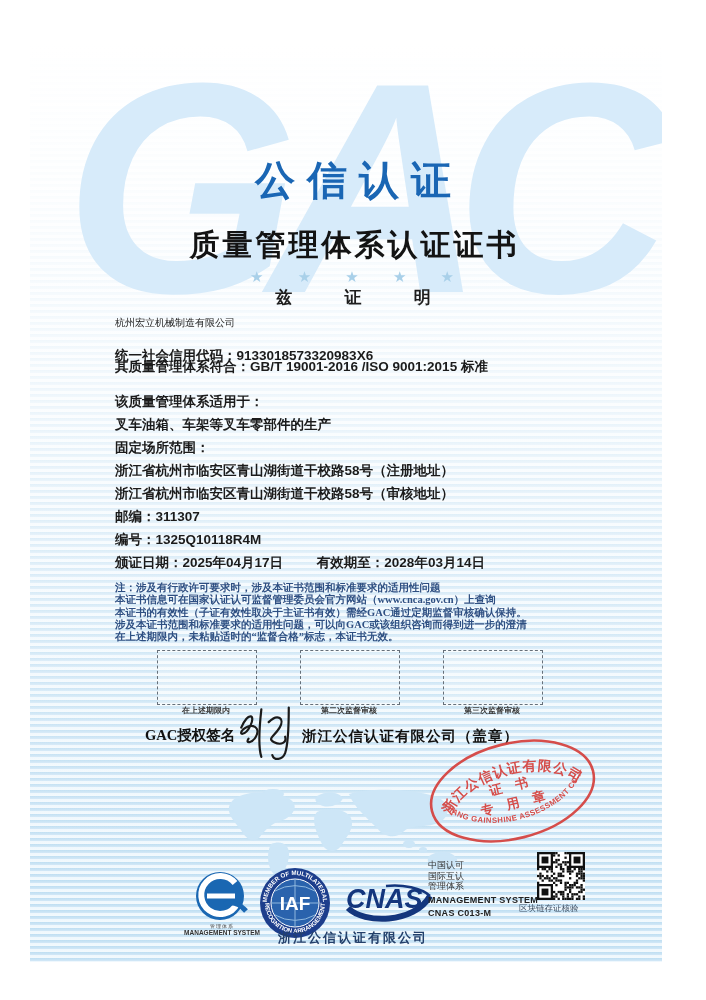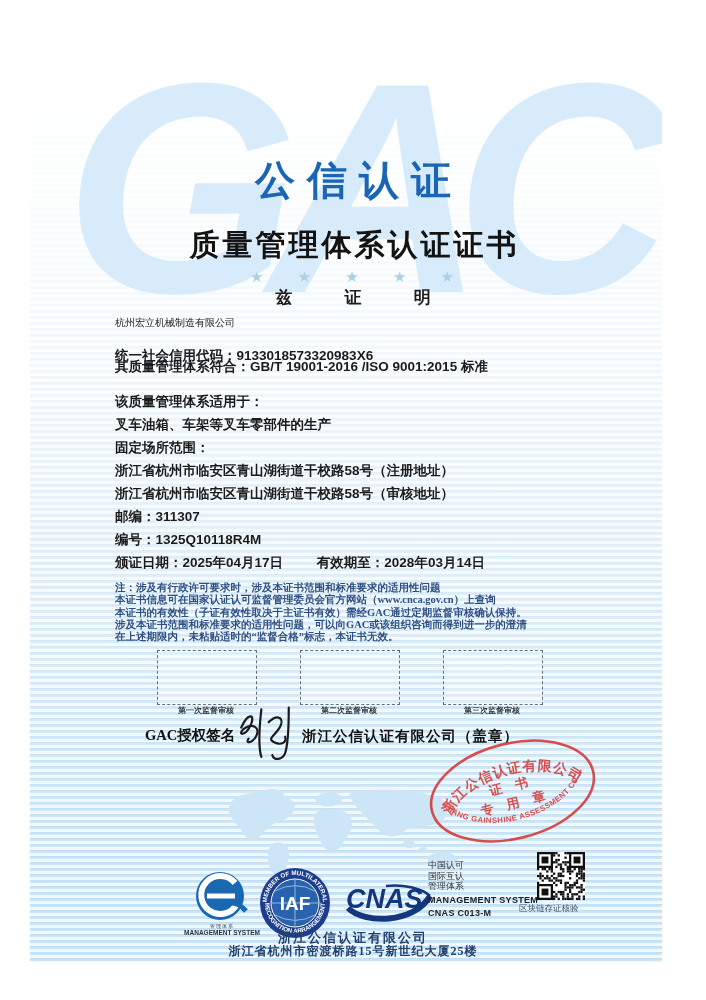--- a/index.html
+++ b/index.html
@@ -95,21 +95,21 @@
       <div>注：涉及有行政许可要求时，涉及本证书范围和标准要求的适用性问题</div>
       <div>本证书信息可在国家认证认可监督管理委员会官方网站（www.cnca.gov.cn）上查询</div>
       <div>本证书的有效性（子证有效性取决于主证书有效）需经GAC通过定期监督审核确认保持。</div>
       <div>涉及本证书范围和标准要求的适用性问题，可以向GAC或该组织咨询而得到进一步的澄清</div>
       <div>在上述期限内，未粘贴适时的“监督合格”标志，本证书无效。</div>
     </div>
 
     <div class="abs z sbox" style="left:127px"></div>
     <div class="abs z sbox" style="left:270px"></div>
     <div class="abs z sbox" style="left:413px"></div>
-    <div class="abs z sboxlab" style="left:126px">第一次监督审核</div>
+    <div class="abs z sboxlab" style="left:126px">在上述期限内</div>
     <div class="abs z sboxlab" style="left:269px">第二次监督审核</div>
     <div class="abs z sboxlab" style="left:412px">第三次监督审核</div>
 
     <div class="abs z sig-label">GAC授权签名</div>
     <svg class="abs z sigsvg" width="74" height="64" viewBox="0 0 80 70">
       <g stroke="#1b1b1b" stroke-width="2.4" fill="none" stroke-linecap="round">
         <path d="M14,28 C22,10 30,14 24,26 C18,38 10,36 16,30 C26,22 36,28 30,38 C26,45 18,46 22,40"></path>
         <path d="M36,8 C34,26 32,48 36,60"></path>
         <path d="M44,22 C54,12 62,18 56,28 C50,38 42,40 50,44 C58,48 64,44 62,38"></path>
         <path d="M66,6 C66,24 66,44 62,56 C59,64 50,64 48,58"></path>
@@ -316,17 +316,16 @@
         <rect x="33.333333333333336" y="0" width="16.666666666666668" height="16.666666666666668" fill="#111"></rect>
         <rect x="35.714285714285715" y="2.380952380952381" width="11.904761904761905" height="11.904761904761905" fill="#fff"></rect>
         <rect x="38.095238095238095" y="4.761904761904762" width="7.142857142857142" height="7.142857142857142" fill="#111"></rect>
         <rect x="0" y="33.333333333333336" width="16.666666666666668" height="16.666666666666668" fill="#111"></rect>
         <rect x="2.380952380952381" y="35.714285714285715" width="11.904761904761905" height="11.904761904761905" fill="#fff"></rect>
         <rect x="4.761904761904762" y="38.095238095238095" width="7.142857142857142" height="7.142857142857142" fill="#111"></rect>
       </svg>
     <div class="abs z qr-cap">区块链存证核验</div>
 
     <div class="abs ctr z f-company">浙江公信认证有限公司</div>
-    <div class="abs ctr z f-addr">浙江省杭州市密渡桥路15号新世纪大厦25楼</div>
     <div class="abs ctr z f-web">www.gac.org.cn</div>
 
   </div>
 </div>
 
 </body></html>

